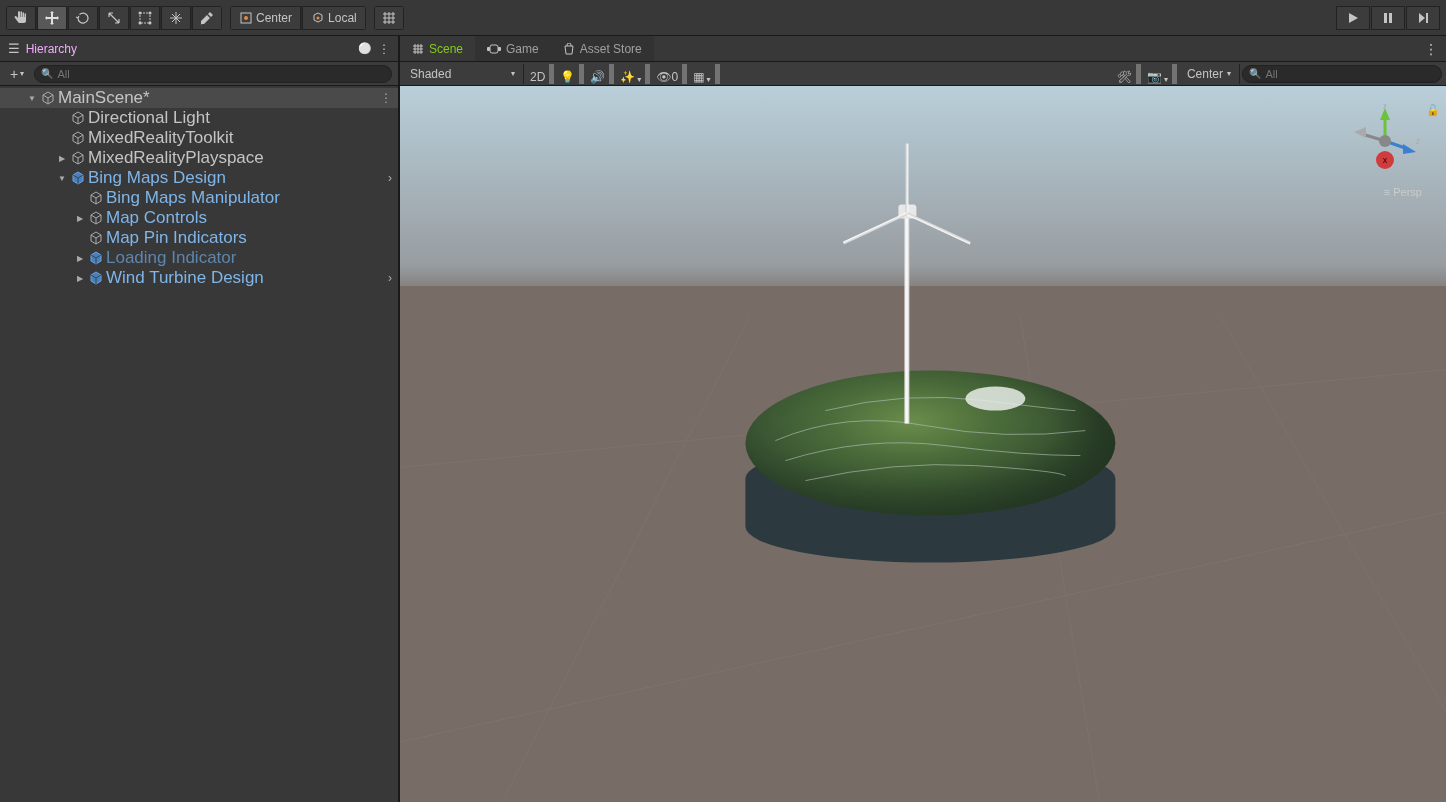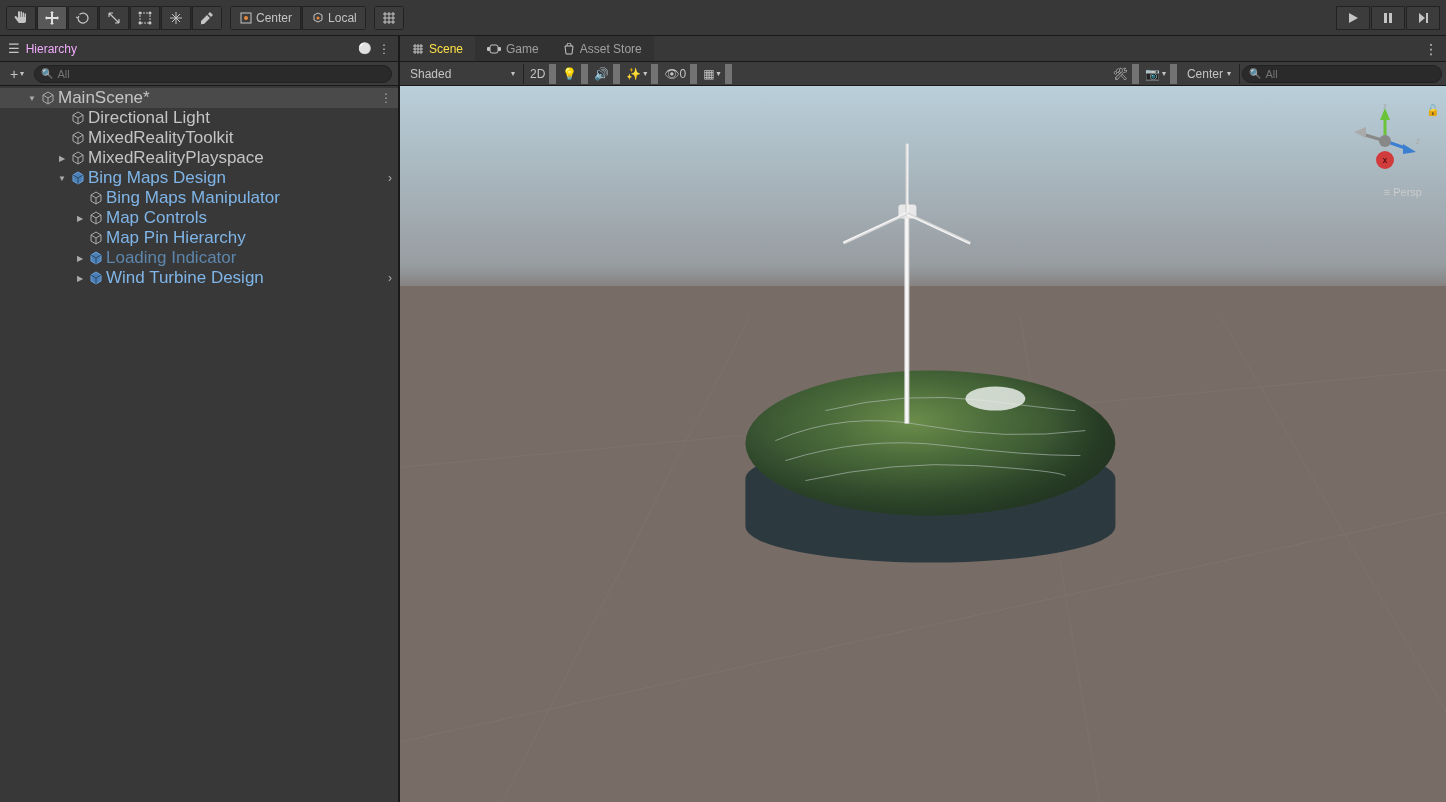--- a/index.html
+++ b/index.html
@@ -30,27 +30,27 @@
 .tree-row .foldout { width: 12px; text-align: center; font-size: 8px; color: #aaa; }
 .tree-row .icon { width: 16px; height: 16px; display: flex; align-items: center; justify-content: center; font-size: 12px; }
 .tree-row .label { font-size: 17px; }
 .tree-row .context { margin-left: auto; margin-right: 6px; color: #aaa; font-size: 12px; }
 .blue { color: #7fb5e8; text-align: center; }
 .faded-blue { color: #5d86ad; }
 
 .scene-area { flex: 1; display: flex; flex-direction: column; background: #383838; }
 .scene-tabs { height: 26px; display: flex; align-items: stretch; border-bottom: 1px solid #191919; position: relative; }
 .scene-tab { padding: 0 12px; display: flex; align-items: center; gap: 5px; cursor: pointer; font-size: 12px; color: #a0a0a0; }
-.scene-tab.active { background: #383838; color: #fde047; border-bottom: none; }
+.scene-tab.active { background: #383838; color: #84cc16; border-bottom: none; }
 .scene-tab:not(.active) { background: #323232; }
 .scene-tabs .context { margin-left: auto; margin-right: 8px; display: flex; align-items: center; font-size: 14px; cursor: pointer; }
 
 .scene-toolbar { height: 24px; display: flex; align-items: center; background: #3c3c3c; border-bottom: 1px solid #191919; gap: 2px; padding: 0 4px; }
 .shaded-dd { height: 20px; padding: 0 8px 0 6px; background: #3c3c3c; display: flex; align-items: center; gap: 4px; cursor: pointer; min-width: 120px; font-size: 12px; border-right: 1px solid #222; }
-.scene-tool-btn { height: 20px; min-width: 28px; display: flex; align-items: center; justify-content: center; padding: 0 4px; cursor: pointer; border-right: 7px solid #737373; font-size: 12px; }
+.scene-tool-btn { height: 20px; min-width: 28px; display: flex; align-items: flex-end; justify-content: center; padding: 0 4px; cursor: pointer; border-right: 5px solid #737373; font-size: 12px; }
 .gizmos-btn { height: 20px; padding: 0 8px; display: flex; align-items: center; gap: 4px; cursor: pointer; font-size: 12px; border-right: 1px solid #222; }
 
 .viewport { flex: 1; position: relative; background: linear-gradient(to bottom, #b9cfda 0%, #989da1 25%, #7a706b 30%, #7a706b 100%); overflow: hidden; }
 .ground { position: absolute; top: 28%; left: 0; right: 0; bottom: 0; background: #786c67; }
 .wire-grid { position: absolute; inset: 0; }
 
 .disc-wrap { position: absolute; left: 50%; top: 52%; transform: translate(-48%, -38%); }
 .disc { width: 370px; height: 230px; position: relative; }
 .disc-side { position: absolute; width: 370px; height: 120px; background: #2c3a3f; border-radius: 50% / 30%; top: 72px; }
 .disc-top { position: absolute; width: 370px; height: 145px; border-radius: 50%; top: 0;
@@ -255,21 +255,21 @@
             <span class="label blue">Map Controls</span>
           </div>
           <div class="tree-row" style="padding-left: 74px;">
             <span class="foldout"></span>
             <span class="icon">
               <svg width="14" height="14" viewBox="0 0 14 14">
                 <path d="M7 1l5 3v6l-5 3-5-3V4z" fill="none" stroke="#aaa"></path>
                 <path d="M2 4l5 3 5-3M7 7v6" fill="none" stroke="#aaa"></path>
               </svg>
             </span>
-            <span class="label blue">Map Pin Hierarchy</span>
+            <span class="label blue">Map Pin Indicators</span>
           </div>
           <div class="tree-row" style="padding-left: 74px;">
             <span class="foldout">▶</span>
             <span class="icon">
               <svg width="14" height="14" viewBox="0 0 14 14">
                 <path d="M7 1l5 3v6l-5 3-5-3V4z" fill="#4b7fb5" stroke="#6ba3df"></path>
                 <path d="M2 4l5 3 5-3M7 7v6" fill="none" stroke="#2d4a66"></path>
               </svg>
             </span>
             <span class="label faded-blue">Loading Indicator</span>

